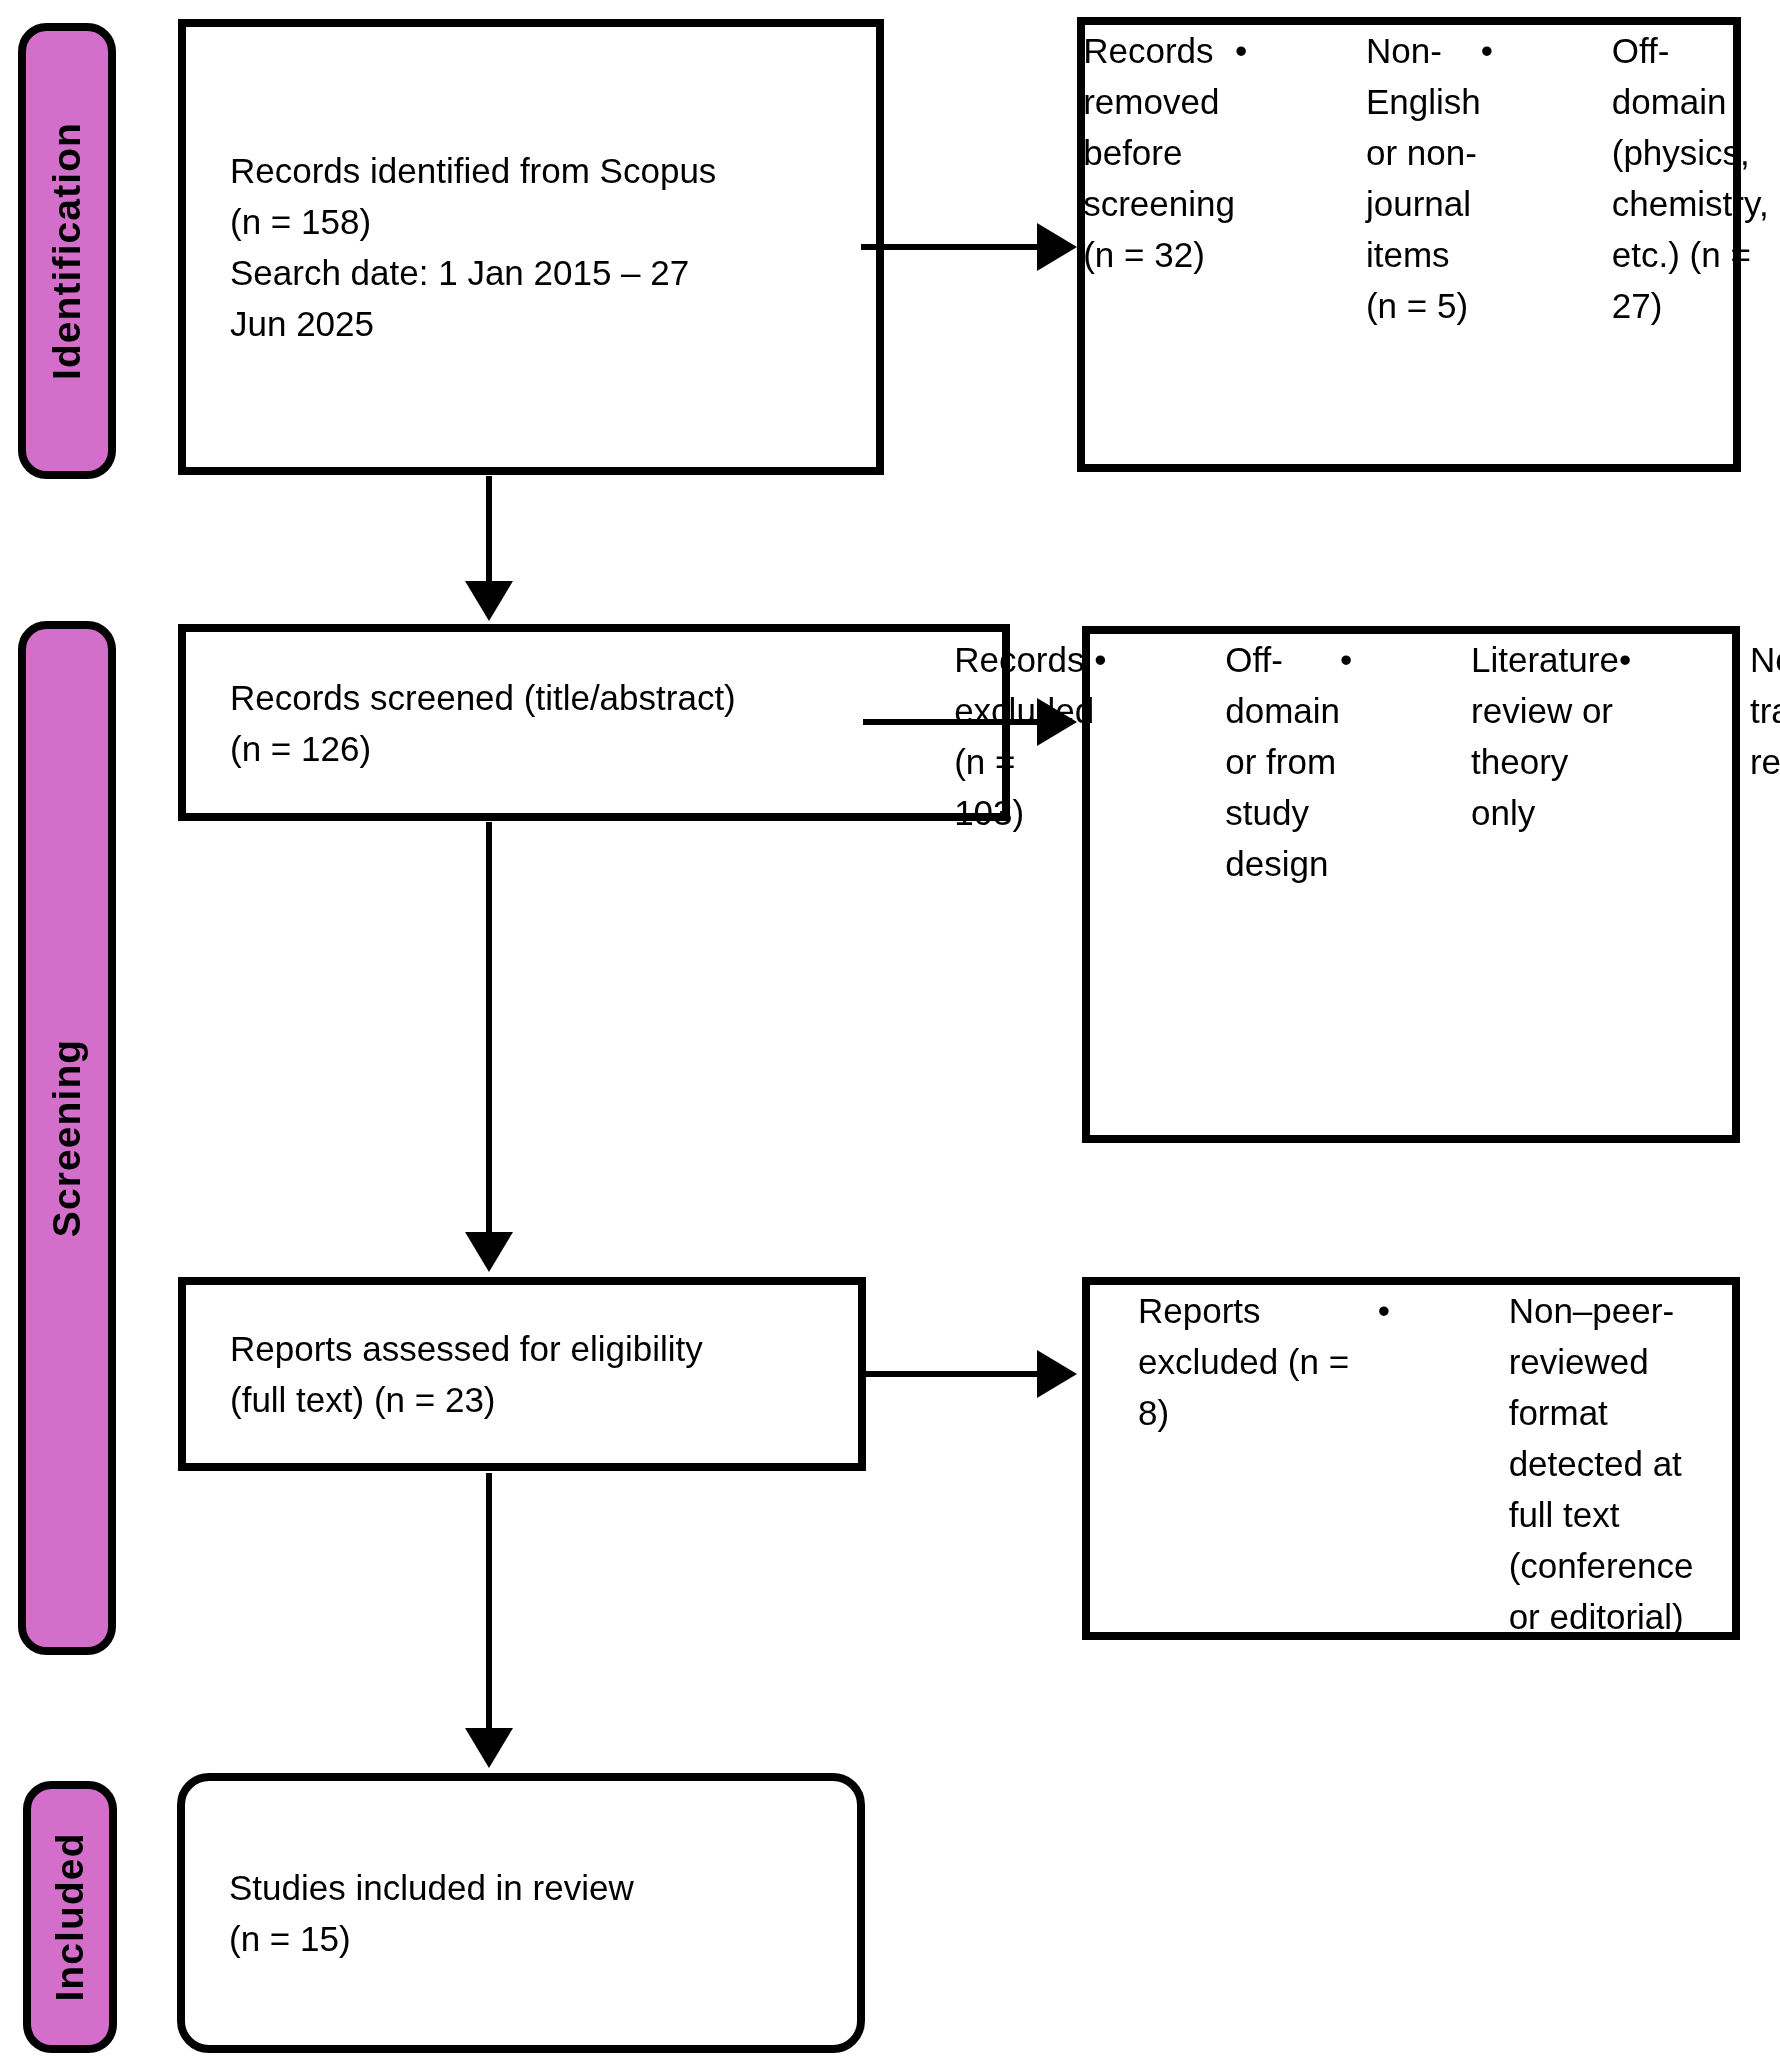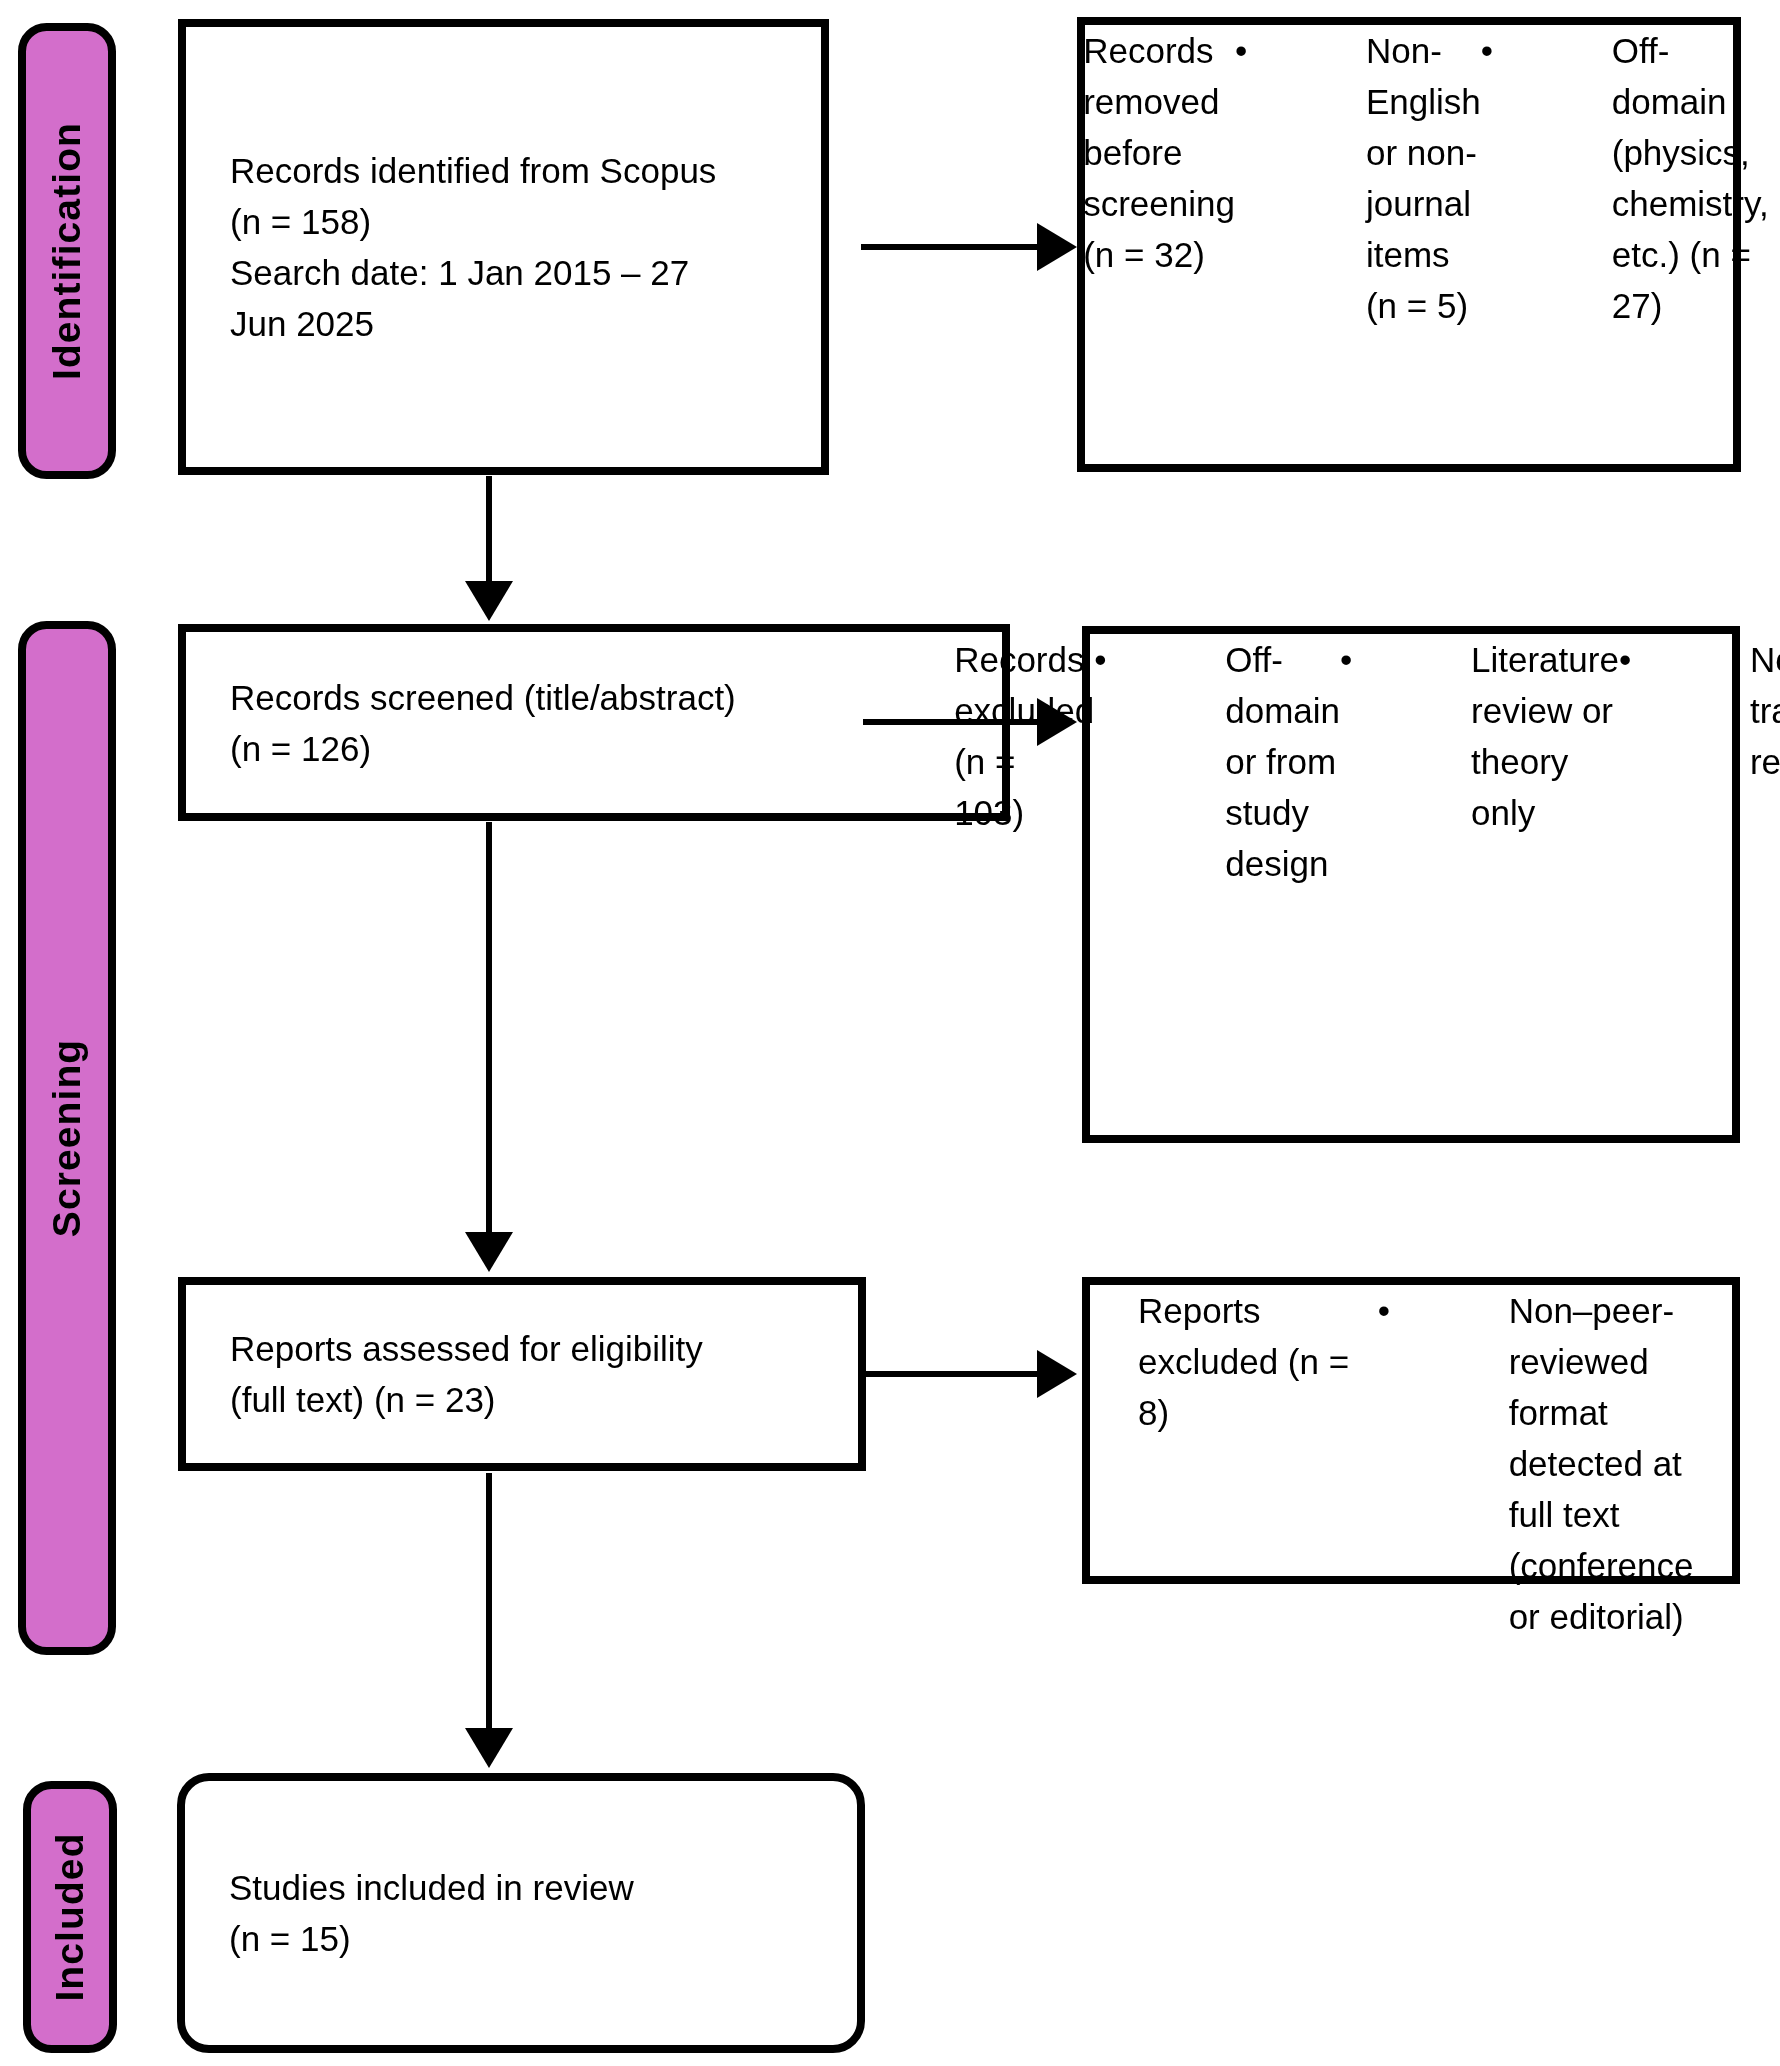--- a/index.html
+++ b/index.html
@@ -92,21 +92,21 @@
   <div class="stage-label" style="left: 18px; top: 23px; width: 98px; height: 456px; background: rgb(211, 110, 203);">
     <span class="stage-text">Identification</span>
   </div>
   <div class="stage-label" style="left: 18px; top: 621px; width: 98px; height: 1034px; background: rgb(211, 110, 203);">
     <span class="stage-text">Screening</span>
   </div>
   <div class="stage-label" style="left: 23px; top: 1781px; width: 94px; height: 272px; background: rgb(211, 110, 203);">
     <span class="stage-text">Included</span>
   </div>
 
-  <div class="flow-box main-box" style="left:178px; top:19px; width:651px; height:456px;">
+  <div class="flow-box main-box" style="left:178px; top:19px; width:706px; height:456px;">
     <div class="box-text">Records identified from Scopus
 (n = 158)
 Search date: 1 Jan 2015 – 27
 Jun 2025</div>
   </div>
 
   <div class="flow-box main-box" style="left:178px; top:624px; width:832px; height:197px;">
     <div class="box-text">Records screened (title/abstract)
 (n = 126)</div>
   </div>
@@ -147,21 +147,21 @@
       <span class="bullet-marker">•</span>
       <span class="bullet-text">Literature review or theory
 only</span>
     </div>
     <div class="bullet-item">
       <span class="bullet-marker">•</span>
       <span class="bullet-text">No transport relevance</span>
     </div>
   </div>
 
-  <div class="flow-box side-box" style="left:1082px; top:1277px; width:658px; height:307px;">
+  <div class="flow-box side-box" style="left:1082px; top:1277px; width:658px; height:363px;">
     <div class="side-title">Reports excluded (n = 8)</div>
     <div class="bullet-item">
       <span class="bullet-marker">•</span>
       <span class="bullet-text">Non–peer-reviewed format
 detected at full text
 (conference or editorial)</span>
     </div>
   </div>
 
   <div class="shaft-h" style="left:861px; top:244px; width:177px;"></div>

